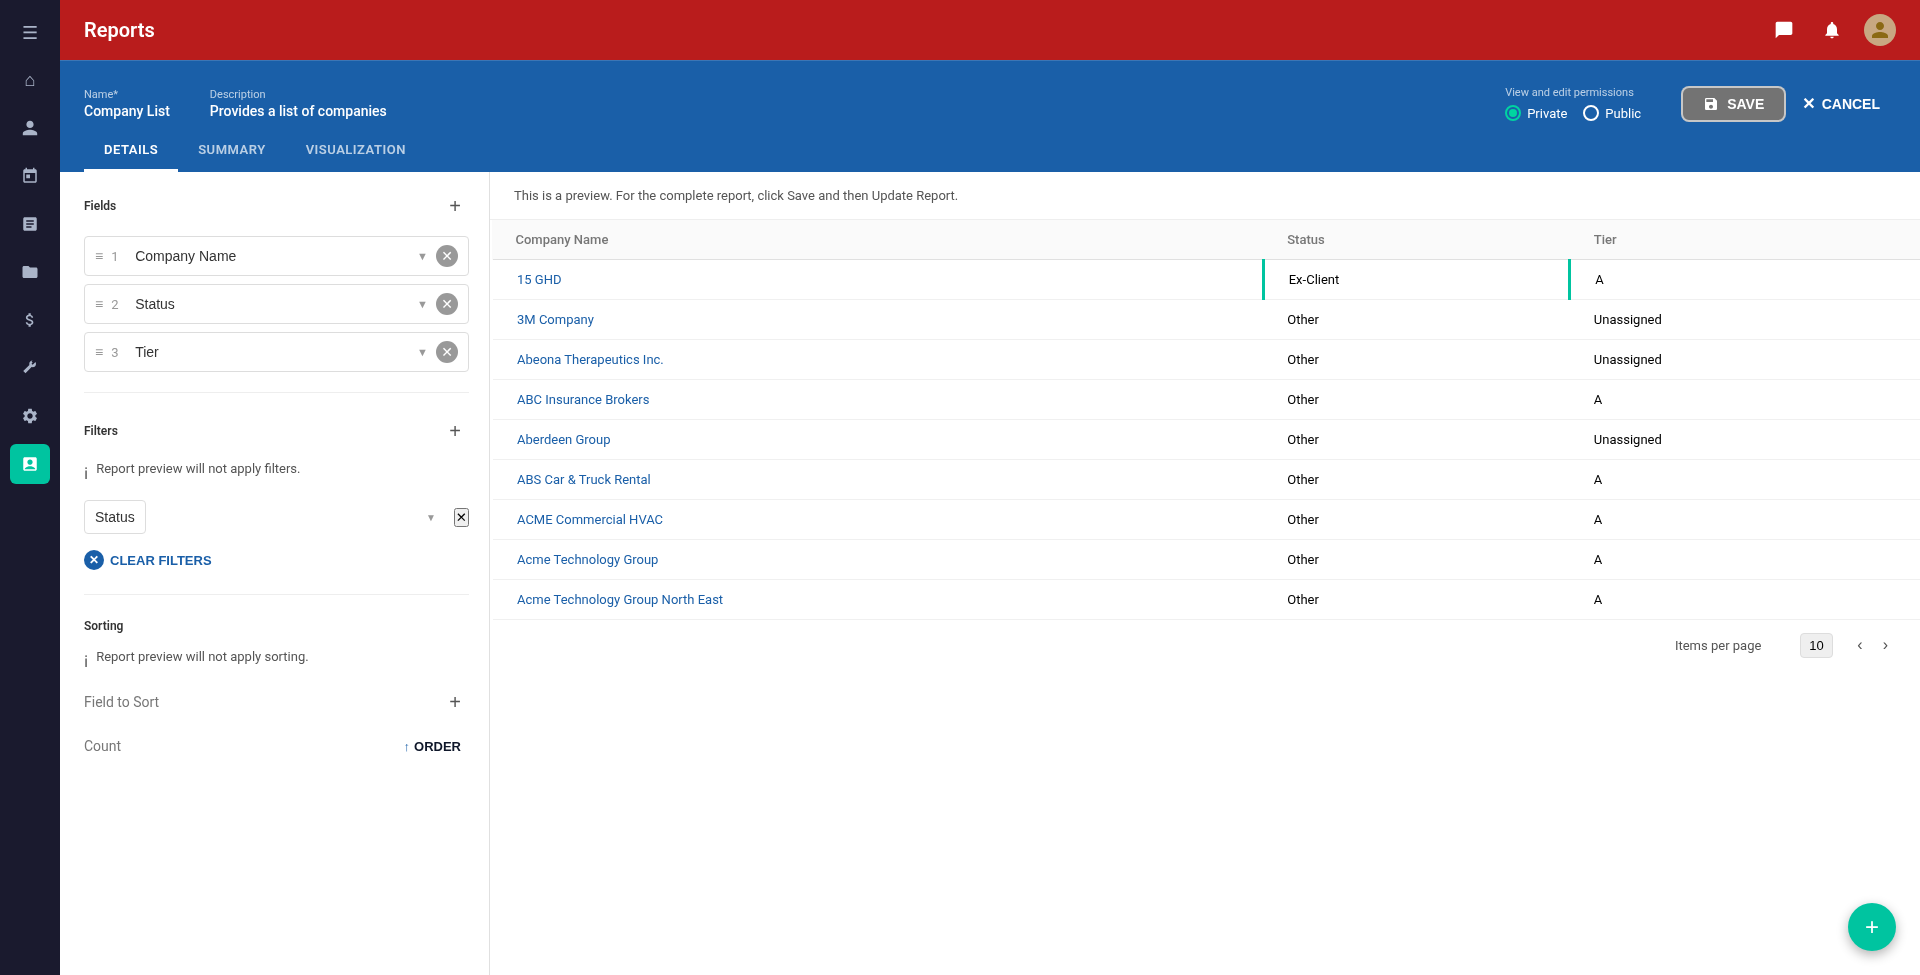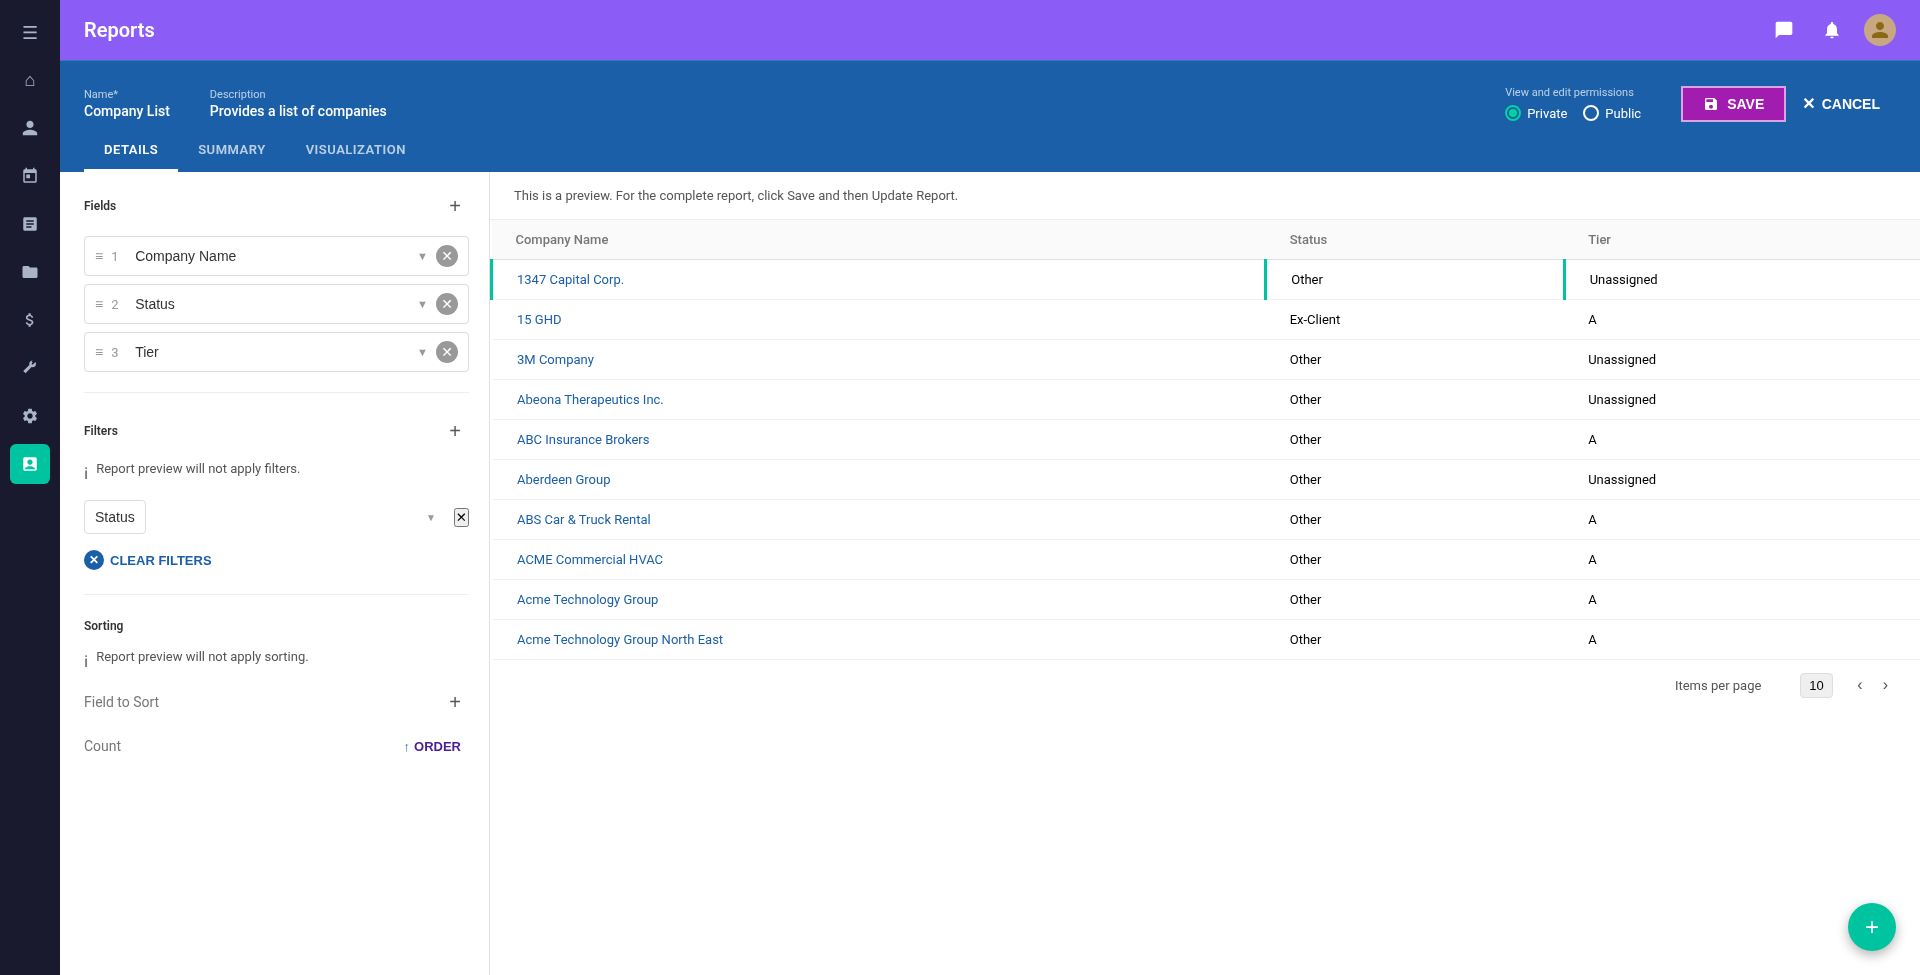--- a/index.html
+++ b/index.html
@@ -22,21 +22,21 @@
       display: flex; align-items: center; justify-content: center;
       border-radius: 6px; cursor: pointer; color: #aab4c8; font-size: 18px;
     }
     .left-nav .nav-icon.active { background: #00c4a0; color: #fff; }
 
     
     .main-content { flex: 1; display: flex; flex-direction: column; overflow: hidden; }
 
     
     .top-bar {
-      background: #8b5cf6;
+      background: #b91c1c;
       color: #fff;
       display: flex;
       align-items: center;
       padding: 0 24px;
       height: 60px;
       flex-shrink: 0;
       gap: 46px;
     }
     .top-bar .title { font-size: 20px; font-weight: 600; }
     .top-bar-actions { margin-left: auto; display: flex; align-items: center; gap: 16px; }
@@ -54,21 +54,21 @@
       flex-shrink: 0;
     }
     .sub-header .field-group { display: flex; flex-direction: column; margin-right: 40px; }
     .sub-header .field-label { font-size: 11px; color: rgba(255,255,255,0.7); margin-bottom: 2px; }
     .sub-header .field-value { font-size: 14px; color: #fff; font-weight: 500; }
     .permissions-group { display: flex; align-items: center; gap: 20px; margin-left: auto; margin-right: 40px; }
     .perm-option { display: flex; align-items: flex-end; gap: 6px; color: #fff; font-size: 13px; cursor: pointer; }
     .radio-circle { width: 16px; height: 16px; border-radius: 50%; border: 2px solid #fff; display: flex; align-items: center; justify-content: center; }
     .radio-circle.checked { border-color: #00d4a0; }
     .radio-circle.checked::after { content: ''; width: 8px; height: 8px; border-radius: 50%; background: #00d4a0; }
-    .save-btn { background: #a21caf; border: 2px solid rgba(255,255,255,0.6); color: #fff; padding: 8px 20px; border-radius: 0; cursor: pointer; display: flex; align-items: center; gap: 8px; font-size: 14px; font-weight: 600; }
+    .save-btn { background: #737373; border: 2px solid rgba(255,255,255,0.6); color: #fff; padding: 8px 20px; border-radius: 8px; cursor: pointer; display: flex; align-items: center; gap: 8px; font-size: 14px; font-weight: 600; }
     .cancel-btn { background: transparent; border: none; color: #fff; padding: 8px 16px; cursor: pointer; display: flex; align-items: center; gap: 6px; font-size: 14px; font-weight: 600; }
 
     
     .tabs-bar {
       background: #1a5fa8;
       padding: 0 24px;
       display: flex;
       gap: 0;
       flex-shrink: 0;
     }
@@ -354,43 +354,38 @@
 
         <div class="section-header" style="margin-top:12px;">
           <span style="color:#777;font-size:14px;">Field to Sort</span>
           <button class="add-btn">+</button>
         </div>
 
         <div class="section-header" style="margin-top:8px;">
           <span style="color:#777;font-size:14px;">Count</span>
           <button class="add-btn" style="display:flex;align-items:center;gap:4px;width:auto;border-radius:4px;padding:4px 8px;border:none;background:transparent;cursor:pointer;color:#555;font-size:13px;font-weight:600;">
             <span style="color:#1a5fa8;">↑</span>
-            <span style="color:#4c1d95;">ORDER</span>
+            <span style="color:#0f172a;">ORDER</span>
           </button>
         </div>
 
       </div>
     </div>
 
     <div class="right-panel">
       <div class="preview-notice">This is a preview. For the complete report, click Save and then Update Report.</div>
       <table class="preview-table">
         <thead>
           <tr>
             <th>Company Name</th>
             <th>Status</th>
             <th>Tier</th>
           </tr>
         </thead>
         <tbody id="preview-tbody">
-        <tr>
-              <td class="company-name" style="border-left: 3px solid rgb(0, 196, 160);">1347 Capital Corp.</td>
-              <td>Other</td>
-              <td>Unassigned</td>
-            </tr>
             <tr>
               <td class="company-name" style="border-left: 3px solid transparent;">15 GHD</td>
               <td>Ex-Client</td>
               <td>A</td>
             </tr>
             <tr>
               <td class="company-name" style="border-left: 3px solid transparent;">3M Company</td>
               <td>Other</td>
               <td>Unassigned</td>
             </tr>

